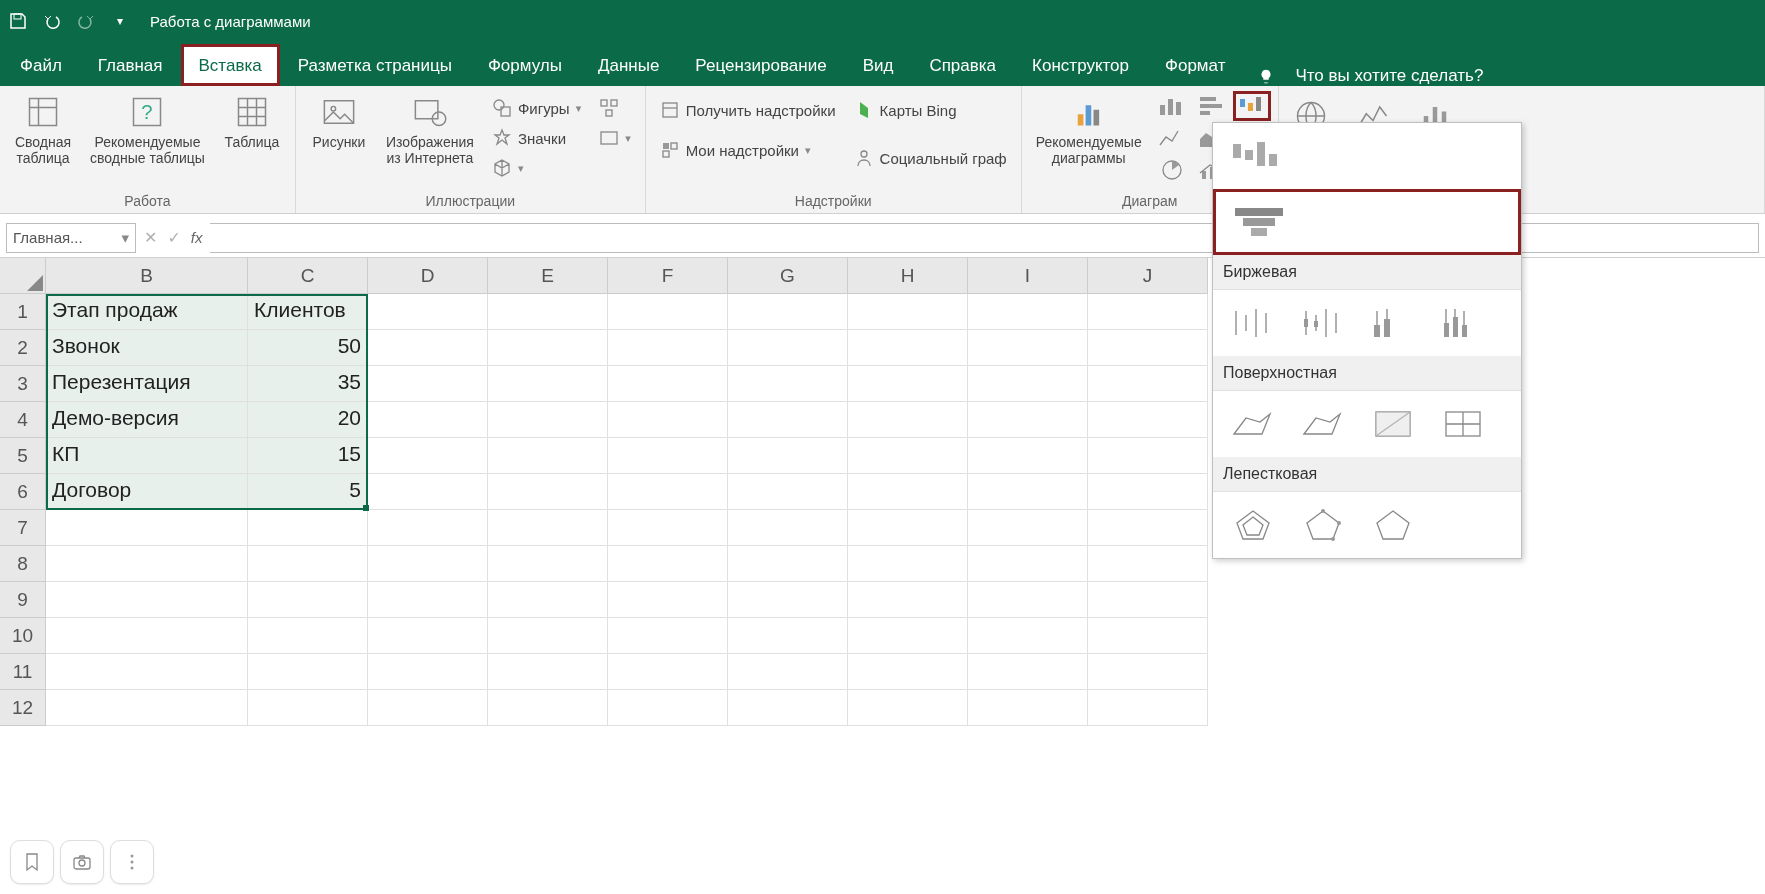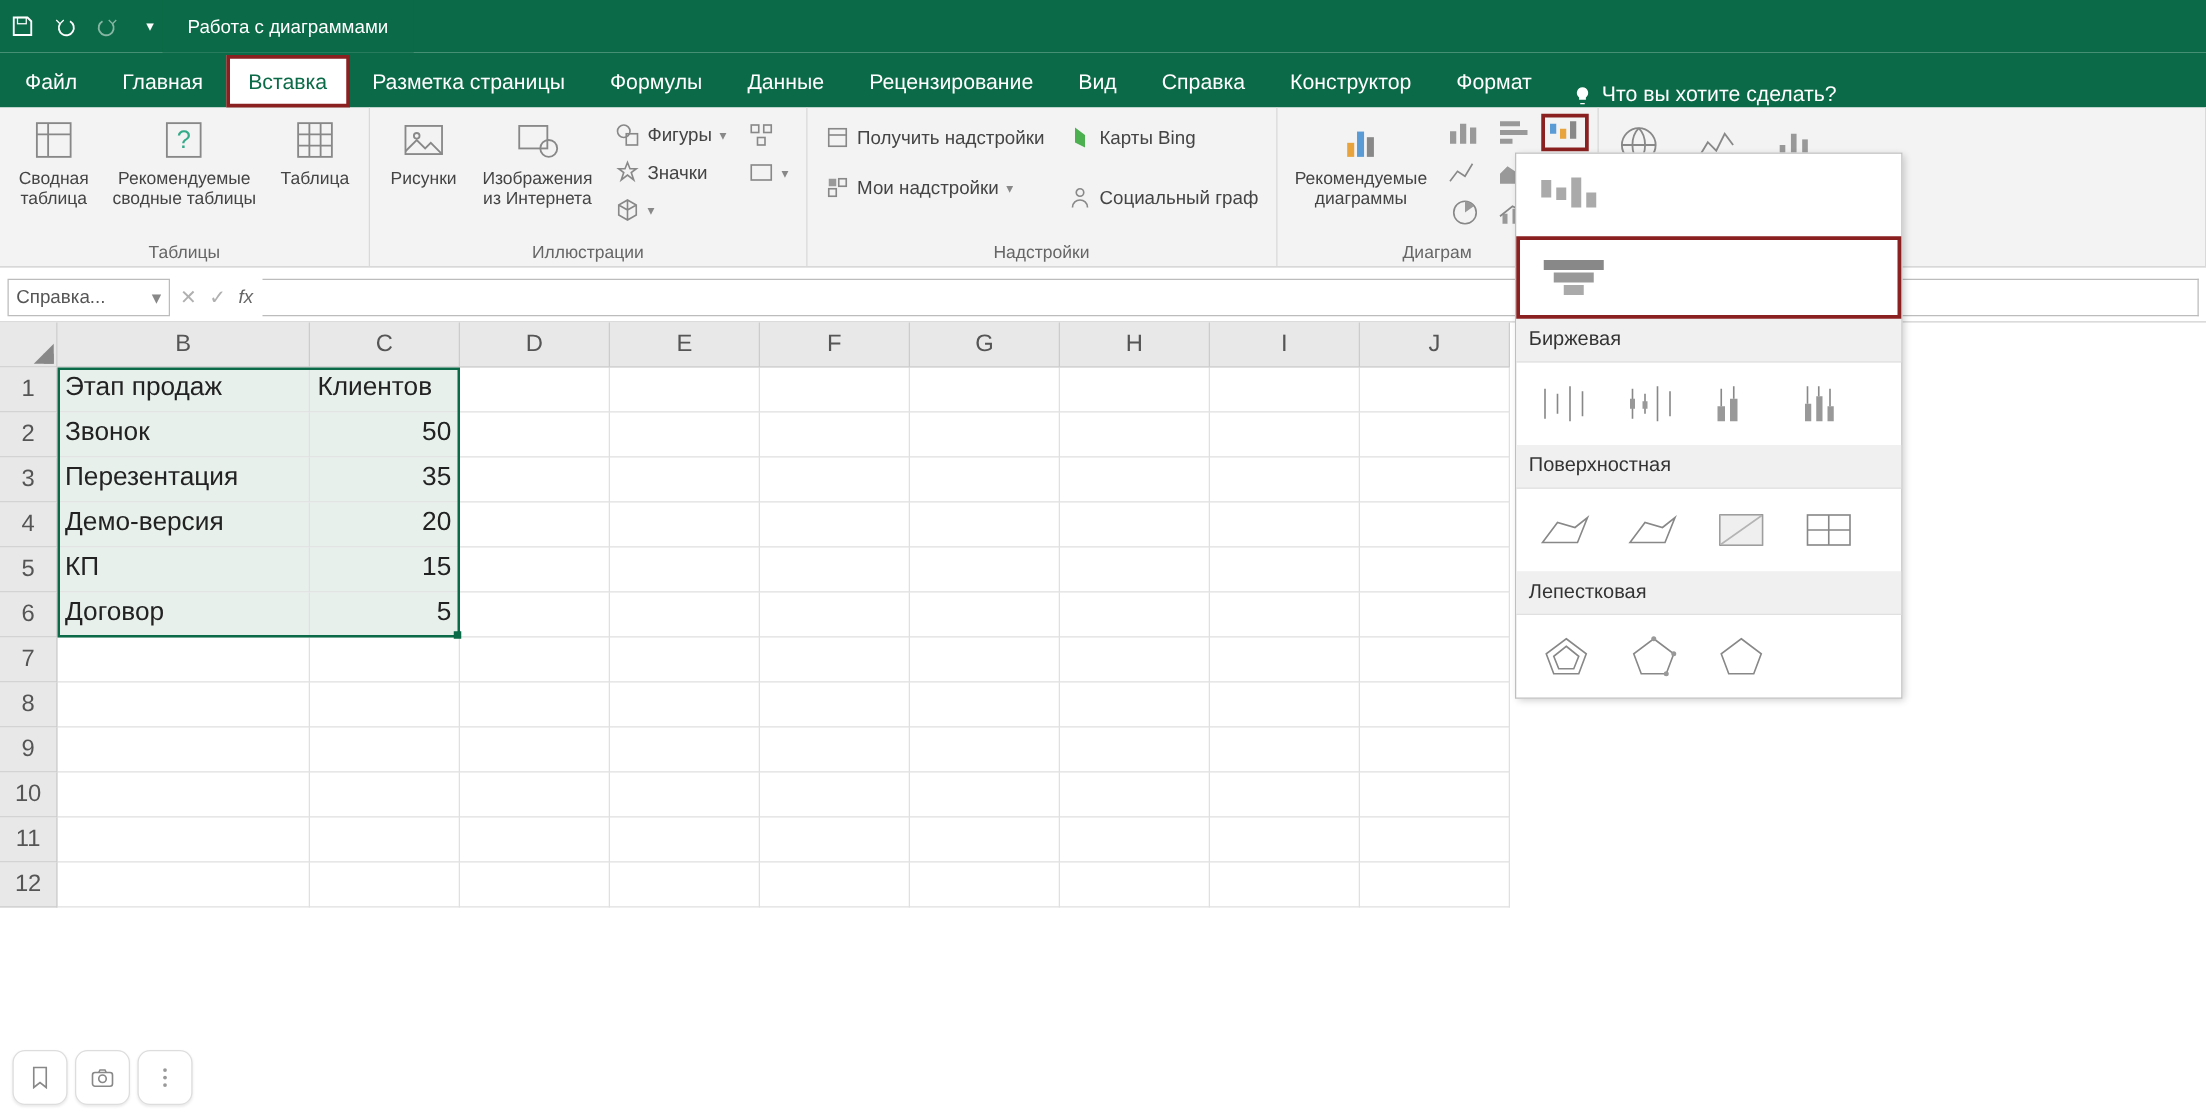--- a/index.html
+++ b/index.html
@@ -10,21 +10,21 @@
 .titlebar .qat { display:flex; gap:14px; align-items:center; }
 .titlebar .qat-item { width:20px; height:20px; display:flex; align-items:center; justify-content:center; cursor:pointer; fill:#fff; color:#fff; }
 .titlebar .center { flex:1; text-align:center; }
 .titlebar .chart-tools { background:#0b6a47; padding:0 20px; height:100%; display:flex; align-items:center; font-size:15px; }
 
 
 .tabs { background:#0b6a47; height:44px; display:flex; align-items:flex-end; color:#fff; padding:0 0 0 2px; }
 .tab { padding:12px 18px 10px; font-size:17px; cursor:pointer; }
 .tab.active { background:#fff; color:#0b6a47; }
 .tab.highlight { outline:3px solid #8a2020; outline-offset:-3px;margin-top:44px; }
-.tell-me { display:flex; align-items:flex-end; gap:6px; padding:0 14px; }
+.tell-me { display:flex; align-items:flex-end; gap:20px; padding:0 14px; }
 .bulb-icon svg { width:18px; height:18px; fill:#fff; }
 
 
 .ribbon { background:#f3f3f3; height:128px; border-bottom:1px solid #d0d0d0; display:flex; }
 .group { border-right:1px solid #d9d9d9; display:flex; flex-direction:column; padding:4px 8px 2px; }
 .group-body { flex:1; display:flex; align-items:flex-start; gap:6px; }
 .group-label { text-align:center; font-size:14px; color:#666; padding:2px 0; }
 .big-btn { display:flex; flex-direction:column; align-items:center; justify-content:flex-start; padding:4px 6px; cursor:pointer; font-size:14px; color:#444; text-align:center; gap:4px; min-width:70px; }
 .big-btn .ico { width:36px; height:36px; display:flex; align-items:center; justify-content:center; }
 .mini-btn { display:flex; align-items:center; gap:6px; padding:4px 6px; font-size:15px; color:#444; cursor:pointer; white-space:nowrap; }
@@ -151,21 +151,21 @@
       <div class="big-btn">
         <span class="ico">
             <svg viewBox="0 0 32 32">
               <rect x="4" y="4" width="24" height="24" class="gray-stroke"></rect>
               <path d="M4 12h24M4 20h24M12 4v24M20 4v24" class="gray-stroke"></path>
             </svg>
           </span>
         <span>Таблица</span>
       </div>
     </div>
-    <div class="group-label">Таблицы</div>
+    <div class="group-label">Работа</div>
   </div>
 
   <div class="group">
     <div class="group-body">
       <div class="big-btn">
         <span class="ico">
             <svg viewBox="0 0 32 32">
               <rect x="3" y="6" width="26" height="20" class="gray-stroke"></rect>
               <circle cx="11" cy="13" r="2" class="gray-stroke"></circle>
               <path d="M3 24l8-8 6 6 4-4 8 8" class="gray-stroke"></path>
@@ -382,21 +382,21 @@
               <rect x="22" y="12" width="4" height="14" class="gray-fill"></rect>
             </svg>
           </span>
         </div>
     </div>
   </div>
 </div>
 
 <div class="formulabar">
   <div class="namebox">
-    <span>Справка...</span>
+    <span>Главная...</span>
     <span class="dd">▾</span>
   </div>
   <div class="fx-btns">
     <span style="cursor:pointer">✕</span>
     <span style="cursor:pointer">✓</span>
     <span class="fx-label">fx</span>
   </div>
   <div class="fx-input"></div>
 </div>
 

